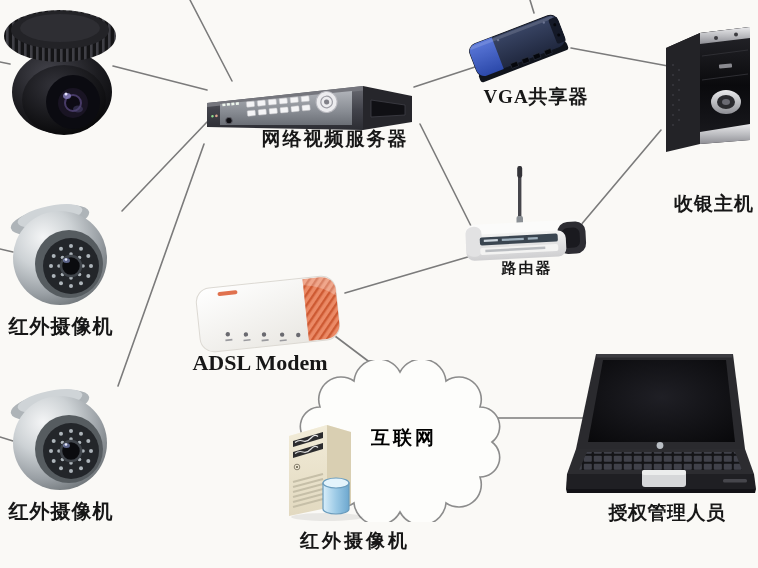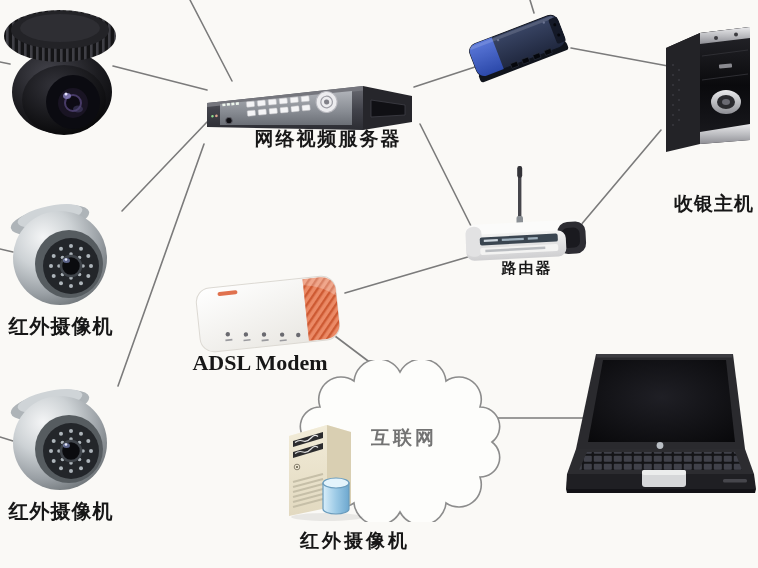--- a/index.html
+++ b/index.html
@@ -6,26 +6,26 @@
   #stage{position:relative;width:758px;height:568px;background:#faf9f6;overflow:hidden;
          font-family:"Liberation Serif","DejaVu Serif",serif;}
   #wire-layer{position:absolute;left:0;top:0;}
   .node{position:absolute;}
   .node svg{display:block;}
   .label{position:absolute;color:#171717;font-weight:700;text-align:center;white-space:nowrap;
           transform:translateX(-50%);line-height:1.1;}
   .l-dome   {left:72px;  top:145px; font-size:20px; letter-spacing:1px;}
   .l-ir1    {left:61px;  top:315px; font-size:20px; letter-spacing:1px;}
   .l-ir2    {left:61px;  top:500px; font-size:20px; letter-spacing:1px;}
-  .l-dvr    {left:310px; top:129px; font-size:19px; letter-spacing:2px;padding-left:36px;}
+  .l-dvr    {left:317px; top:129px; font-size:19px; letter-spacing:2px;padding-left:36px;}
   .l-vga    {left:536px; top:87px;  font-size:19px; letter-spacing:1px;}
   .l-cash   {left:714px; top:146px; font-size:19px; letter-spacing:1px;margin-top:48px;}
   .l-router {left:527px; top:260px; font-size:15px; letter-spacing:2px;}
   .l-modem  {left:260px; top:351px; font-size:22px; letter-spacing:0; font-weight:600;}
-  .l-cloud  {left:404px; top:428px; font-size:19px; letter-spacing:3px; color:#737373; font-weight:600;}
+  .l-cloud  {left:404px; top:428px; font-size:19px; letter-spacing:3px; color:#000000; font-weight:600;}
   .l-server {left:355px; top:531px; font-size:19px; letter-spacing:3px;}
   .l-laptop {left:667px; top:503px; font-size:19px; letter-spacing:0.5px;}
 </style>
 </head>
 <body>
 
 <div id="stage" style="background: rgb(250, 249, 246);">
 
   <svg width="0" height="0" style="position:absolute" aria-hidden="true">
     <defs>
@@ -368,18 +368,20 @@
       <polygon points="3,146 193,146 192,150 4,150" fill="#121216"></polygon>
       <rect x="79" y="127" width="44" height="17" rx="3" fill="#d6d7d9"></rect>
       <rect x="79" y="127" width="44" height="5" rx="2" fill="#eceded"></rect>
       <rect x="160" y="136" width="24" height="3.5" rx="1.5" fill="#46464c"></rect>
     </svg>
   </div>
 
   <div class="label l-ir1">红外摄像机</div>
   <div class="label l-ir2">红外摄像机</div>
   <div class="label l-dvr">网络视频服务器</div>
+  <div class="label l-vga">VGA共享器</div>
   <div class="label l-cash">收银主机</div>
   <div class="label l-router">路由器</div>
   <div class="label l-modem">ADSL Modem</div>
   <div class="label l-cloud">互联网</div>
   <div class="label l-server">红外摄像机</div>
+  <div class="label l-laptop">授权管理人员</div>
 </div>
 
 </body></html>

